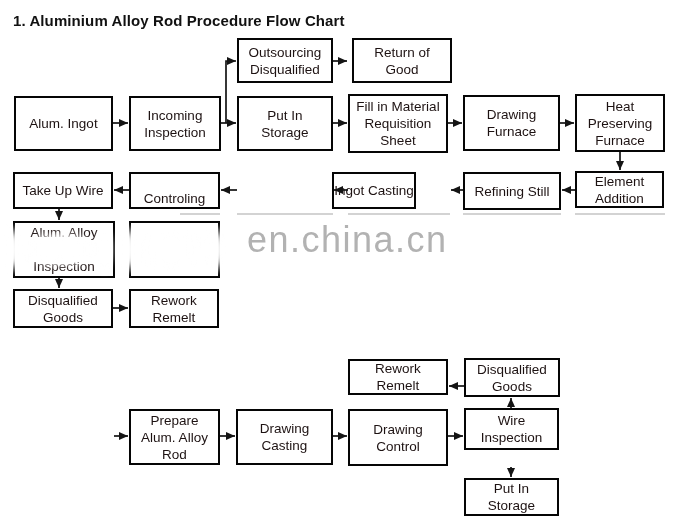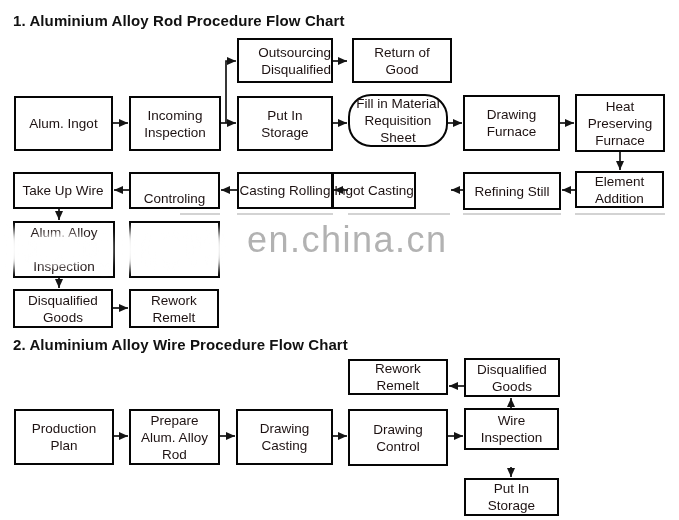--- a/index.html
+++ b/index.html
@@ -92,65 +92,61 @@
       <polyline points="114,436 128,436" marker-end="url(#ah)"></polyline>
       <polyline points="220,436 235,436" marker-end="url(#ah)"></polyline>
       <polyline points="333,436 347,436" marker-end="url(#ah)"></polyline>
       <polyline points="448,436 463,436" marker-end="url(#ah)"></polyline>
       <polyline points="511,408 511,398" marker-end="url(#ah)"></polyline>
       <polyline points="464,386 449,386" marker-end="url(#ah)"></polyline>
       <polyline points="511,467 511,477" marker-end="url(#ah)"></polyline>
     </svg>
 
   <div class="title" id="t1">1. Aluminium Alloy Rod Procedure Flow Chart</div>
-  <div class="title" id="t2">2. Aluminium Alloy Wire Procedure Flow Chart</div>
 
   <div id="boxes-layer">
-      <div class="fbox" style="left: 237px; top: 38px; width: 96px; height: 45px; align-items: flex-end;">
+      <div class="fbox" style="left: 237px; top: 38px; width: 96px; height: 45px;">
         <div class="fline">Outsourcing</div>
         <div class="fline">Disqualified</div>
       </div>
       <div class="fbox" style="left: 352px; top: 38px; width: 100px; height: 45px;">
         <div class="fline">Return of</div>
         <div class="fline">Good</div>
       </div>
       <div class="fbox" style="left: 14px; top: 96px; width: 99px; height: 55px;">
         <div class="fline">Alum. Ingot</div>
       </div>
       <div class="fbox" style="left: 129px; top: 96px; width: 92px; height: 55px;">
         <div class="fline">Incoming</div>
         <div class="fline">Inspection</div>
       </div>
       <div class="fbox" style="left: 237px; top: 96px; width: 96px; height: 55px;">
         <div class="fline">Put In</div>
         <div class="fline">Storage</div>
       </div>
-      <div class="fbox" style="left: 348px; top: 94px; width: 100px; height: 53px; border-radius: 23px;">
+      <div class="fbox" style="left: 348px; top: 94px; width: 100px; height: 59px;">
         <div class="fline">Fill in Material</div>
         <div class="fline">Requisition</div>
         <div class="fline">Sheet</div>
       </div>
       <div class="fbox" style="left: 463px; top: 95px; width: 97px; height: 56px;">
         <div class="fline">Drawing</div>
         <div class="fline">Furnace</div>
       </div>
       <div class="fbox" style="left: 575px; top: 94px; width: 90px; height: 58px;">
         <div class="fline">Heat</div>
         <div class="fline">Preserving</div>
         <div class="fline">Furnace</div>
       </div>
       <div class="fbox" style="left: 13px; top: 172px; width: 100px; height: 37px;">
         <div class="fline">Take Up Wire</div>
       </div>
       <div class="fbox" style="left: 129px; top: 172px; width: 91px; height: 37px; justify-content: flex-end;">
         <div class="fline">Controling</div>
       </div>
-      <div class="fbox" style="left: 237px; top: 172px; width: 96px; height: 37px;">
-        <div class="fline">Casting Rolling</div>
-      </div>
       <div class="fbox" style="left: 332px; top: 172px; width: 84px; height: 37px;">
         <div class="fline">Ingot Casting</div>
       </div>
       <div class="fbox" style="left: 463px; top: 172px; width: 98px; height: 38px;">
         <div class="fline">Refining Still</div>
       </div>
       <div class="fbox" style="left: 575px; top: 171px; width: 89px; height: 37px;">
         <div class="fline">Element</div>
         <div class="fline">Addition</div>
       </div>
@@ -168,24 +164,20 @@
         <div class="fline">Rework</div>
         <div class="fline">Remelt</div>
       </div>
       <div class="fbox" style="left: 348px; top: 359px; width: 100px; height: 36px;">
         <div class="fline">Rework</div>
         <div class="fline">Remelt</div>
       </div>
       <div class="fbox" style="left: 464px; top: 358px; width: 96px; height: 39px;">
         <div class="fline">Disqualified</div>
         <div class="fline">Goods</div>
-      </div>
-      <div class="fbox" style="left: 14px; top: 409px; width: 100px; height: 56px;">
-        <div class="fline">Production</div>
-        <div class="fline">Plan</div>
       </div>
       <div class="fbox" style="left: 129px; top: 409px; width: 91px; height: 56px;">
         <div class="fline">Prepare</div>
         <div class="fline">Alum. Alloy</div>
         <div class="fline">Rod</div>
       </div>
       <div class="fbox" style="left: 236px; top: 409px; width: 97px; height: 56px;">
         <div class="fline">Drawing</div>
         <div class="fline">Casting</div>
       </div>

